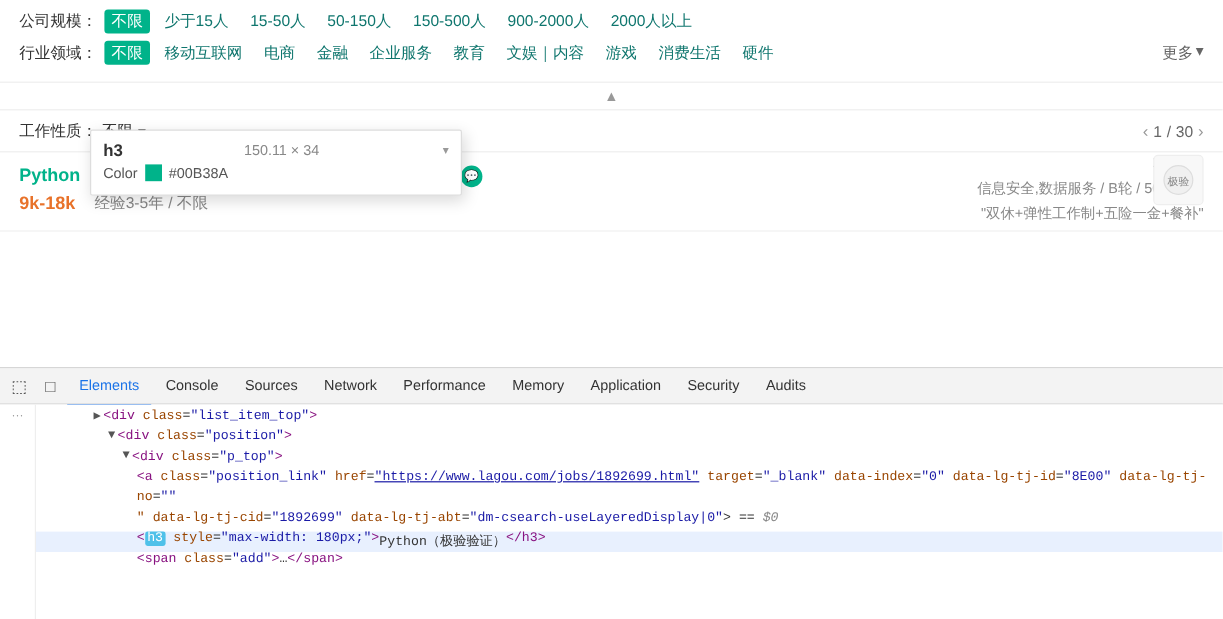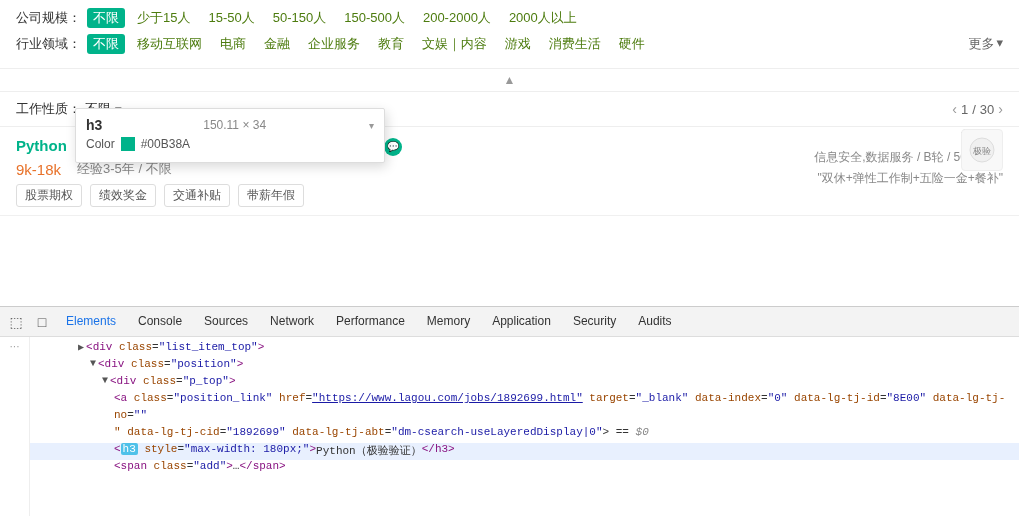--- a/index.html
+++ b/index.html
@@ -3,21 +3,21 @@
   <meta charset="utf-8">
   <style>
     * { margin: 0; padding: 0; box-sizing: border-box; }
     body { font-family: "Microsoft YaHei", "PingFang SC", sans-serif; font-size: 13px; background: #fff; width: 1019px; height: 516px; overflow: hidden; }
 
     
     .filter-bar { background: #fff; padding: 8px 16px; border-bottom: 1px solid #eee; }
     .filter-row { display: flex; align-items: center; margin-bottom: 6px; gap: 6px; }
     .filter-label { color: #333; font-size: 13px; white-space: nowrap; }
     .filter-tag-active { background: #00B38A; color: #fff; border-radius: 3px; padding: 1px 6px; font-size: 13px; cursor: pointer; }
-    .filter-tag { color: #4d7c0f; font-size: 13px; cursor: pointer; padding: 1px 6px; text-align: right; }
+    .filter-tag { color: #0f766e; font-size: 13px; cursor: pointer; padding: 1px 6px; text-align: right; }
     .more-btn { margin-left: auto; color: #666; font-size: 13px; cursor: pointer; display: flex; align-items: flex-start; gap: 2px; }
 
     
     .collapse-row { display: flex; justify-content: center; padding: 4px 0; border-bottom: 1px solid #eee; }
     .collapse-arrow { color: #999; font-size: 12px; cursor: pointer; }
 
     
     .job-filter-row { display: flex; align-items: center; padding: 8px 16px; border-bottom: 1px solid #eee; gap: 16px; }
     .job-filter-item { color: #333; font-size: 13px; display: flex; align-items: center; gap: 4px; cursor: pointer; }
     .page-info { margin-left: auto; color: #666; font-size: 13px; display: flex; align-items: center; gap: 4px; }
@@ -45,21 +45,21 @@
 
     
     .job-card { padding: 10px 16px 8px 16px; border-bottom: 1px solid #f0f0f0; }
     .job-title-row { display: flex; align-items: center; gap: 8px; margin-bottom: 4px; }
     .job-title { color: #00B38A; font-size: 15px; font-weight: bold; cursor: pointer; text-decoration: none; }
     .job-verified { background: #e8f7f3; color: #00B38A; border: 1px solid #00B38A; border-radius: 3px; font-size: 11px; padding: 1px 4px; }
     .job-location { color: #555; font-size: 13px; }
     .job-time { color: #999; font-size: 12px; }
     .job-chat-icon { width: 18px; height: 18px; border-radius: 50%; background: #00B38A; display: flex; align-items: center; justify-content: center; cursor: pointer; flex-shrink: 0; }
     .job-salary-row { display: flex; align-items: center; gap: 16px; margin-bottom: 6px; }
-    .job-salary { color: #E8722A; font-size: 15px; font-weight: normal; }
+    .job-salary { color: #E8722A; font-size: 15px; font-weight: bold; }
     .job-exp { color: #888; font-size: 13px; }
     .job-tags-row { display: flex; gap: 8px; margin-bottom: 0; }
     .job-tag { border: 1px solid #ddd; color: #555; border-radius: 3px; font-size: 12px; padding: 2px 8px; }
 
     
     .devtools { position: absolute; bottom: 0; left: 0; right: 0; background: #fff; border-top: 1px solid #ccc; height: 210px; }
     .devtools-toolbar { display: flex; align-items: center; background: #f3f3f3; border-bottom: 1px solid #ddd; height: 30px; padding: 0 4px; gap: 2px; }
     .devtools-icon-btn { width: 24px; height: 24px; display: flex; align-items: center; justify-content: center; cursor: pointer; color: #555; font-size: 14px; background: none; border: none; }
     .devtools-tab { padding: 0 10px; height: 34px; display: flex; align-items: center; font-size: 12px; color: #333; cursor: pointer; border-bottom: 2px solid transparent; }
     .devtools-tab.active { color: #1a73e8; border-bottom: 2px solid #1a73e8; }
@@ -81,21 +81,21 @@
 
 <div class="filter-bar">
 
   <div class="filter-row">
     <span class="filter-label">公司规模：</span>
     <span class="filter-tag-active">不限</span>
     <span class="filter-tag">少于15人</span>
     <span class="filter-tag">15-50人</span>
     <span class="filter-tag">50-150人</span>
     <span class="filter-tag">150-500人</span>
-    <span class="filter-tag">200-2000人</span>
+    <span class="filter-tag">900-2000人</span>
     <span class="filter-tag">2000人以上</span>
   </div>
 
   <div class="filter-row">
     <span class="filter-label">行业领域：</span>
     <span class="filter-tag-active">不限</span>
     <span class="filter-tag">移动互联网</span>
     <span class="filter-tag">电商</span>
     <span class="filter-tag">金融</span>
     <span class="filter-tag">企业服务</span>
@@ -152,26 +152,20 @@
     <span class="job-location">[武汉·东湖新...]</span>
     <span class="job-time">09:07发布</span>
     <div class="job-chat-icon">
       <span style="color:#fff; font-size:10px;">💬</span>
     </div>
   </div>
   <div class="job-salary-row">
     <span class="job-salary">9k-18k</span>
     <span class="job-exp">经验3-5年 / 不限</span>
   </div>
-  <div class="job-tags-row">
-    <span class="job-tag">股票期权</span>
-    <span class="job-tag">绩效奖金</span>
-    <span class="job-tag">交通补贴</span>
-    <span class="job-tag">带薪年假</span>
-  </div>
 
   <div style="position:absolute; right:16px; top:0; display:flex; flex-direction:column; align-items:flex-end; gap:4px;">
     <div style="display:flex; align-items:center; gap:6px;">
       <span style="color:#555; font-size:13px; cursor:pointer;">极验</span>
       <span style="color:#00B38A; font-size:12px;">✓</span>
     </div>
     <span style="color:#888; font-size:12px;">信息安全,数据服务 / B轮 / 50-150人</span>
     <span style="color:#888; font-size:12px; max-width:240px; text-align:right;">"双休+弹性工作制+五险一金+餐补"</span>
 
     <div style="width:42px; height:42px; border:1px solid #eee; border-radius:4px; background:#f8f8f8; display:flex; align-items:center; justify-content:center; margin-top:2px; position:absolute; right:0; top:0;">

